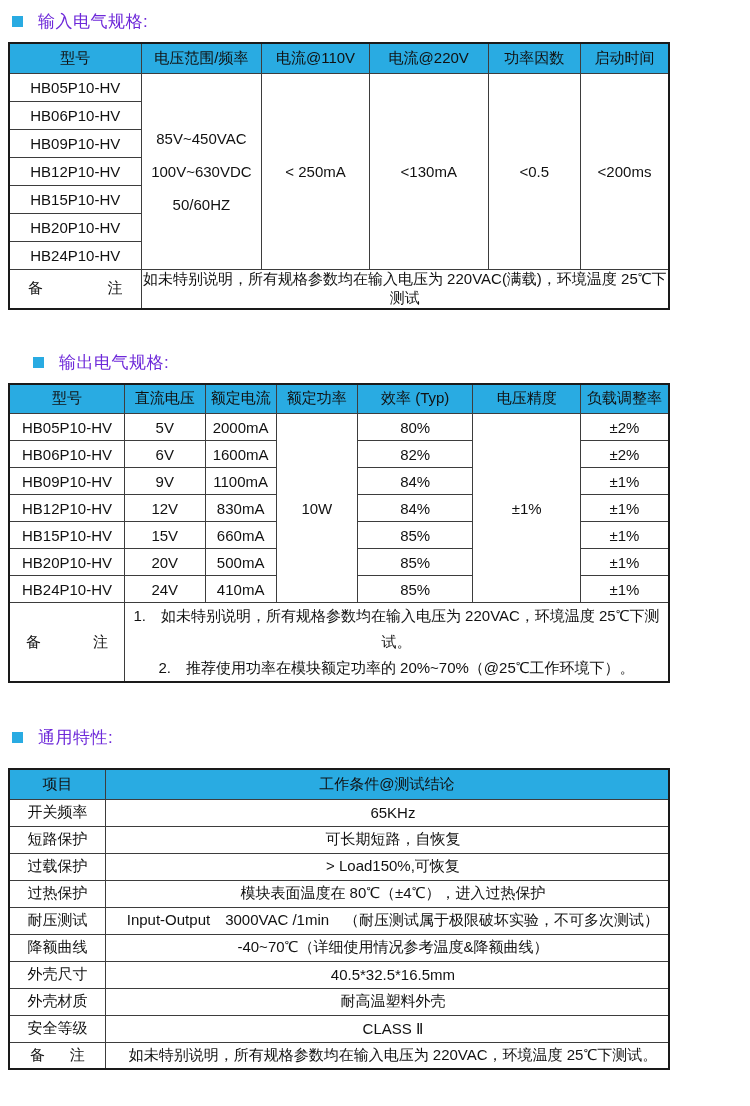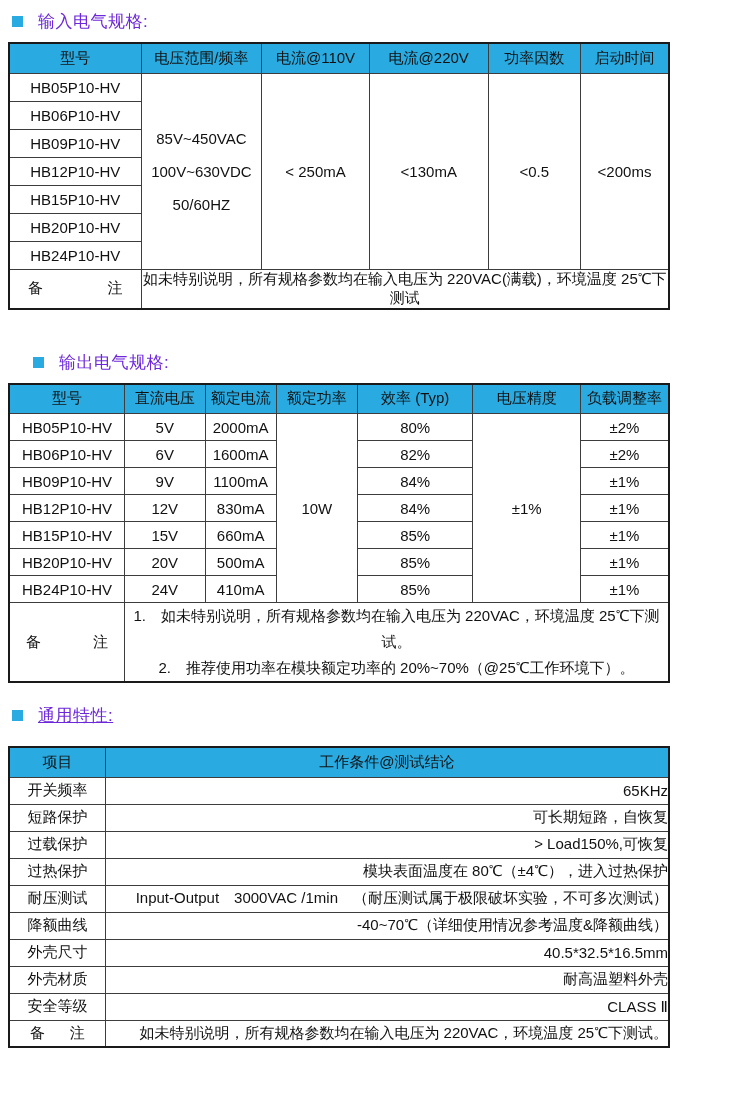--- a/index.html
+++ b/index.html
@@ -19,21 +19,21 @@
     letter-spacing: 0.5px;
   }
   .section-title .bullet {
     width: 11px; height: 11px;
     background: #29ABE2;
     margin-right: 15px;
     flex: 0 0 auto;
   }
   .st-1 { padding-top: 10px; margin-bottom: 9px; }
   .st-2 { margin-top: 41px; margin-bottom: 9px; padding-left: 21px; }
-  .st-3 { margin-top: 21px; margin-bottom: 19px; text-decoration: underline; }
+  .st-3 { margin-top: 43px; margin-bottom: 19px; }
 
   table.spec {
     border-collapse: collapse;
     table-layout: fixed;
     width: 662px;
     margin-left: 8px;
     border: 2px solid #1a1a1a;
   }
   table.spec th, table.spec td {
     border: 1px solid #3d3d3d;
@@ -69,21 +69,21 @@
     text-align: left;
     padding-left: 12px;
   }
   td.note-lines {
     text-align: left;
     padding-left: 10px;
   }
   td.note-lines .nline { line-height: 26px; }
 
   .t3 td.value-cell {
-    text-align: right;
+    text-align: center;
     padding-left: 12px;
   }
 </style>
 </head>
 <body>
 
 <div class="section-title st-1">
   <span class="bullet"></span>
   <span>输入电气规格:</span>
 </div>

